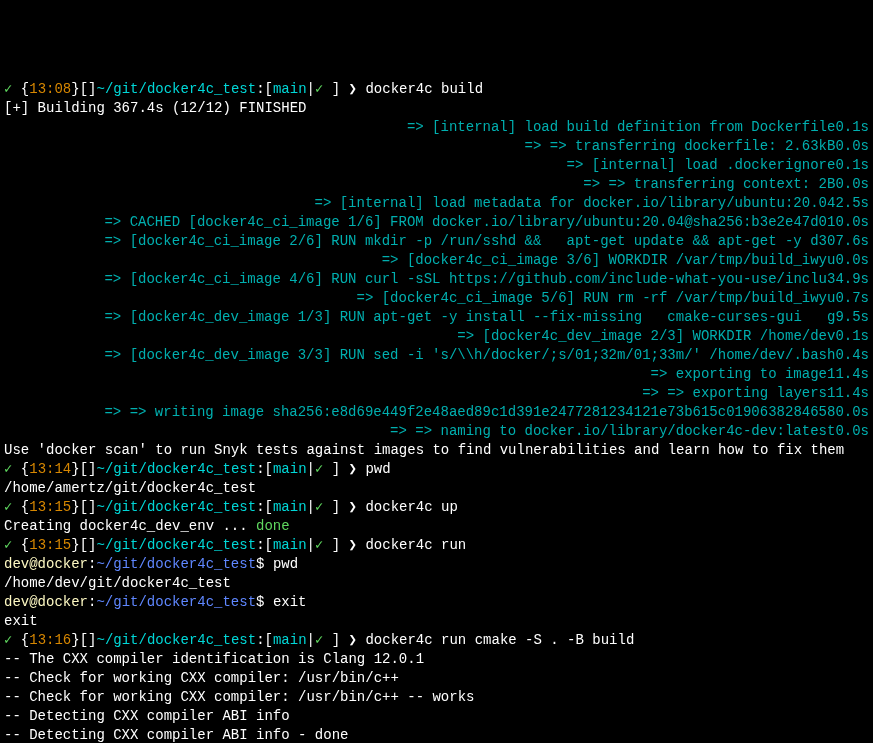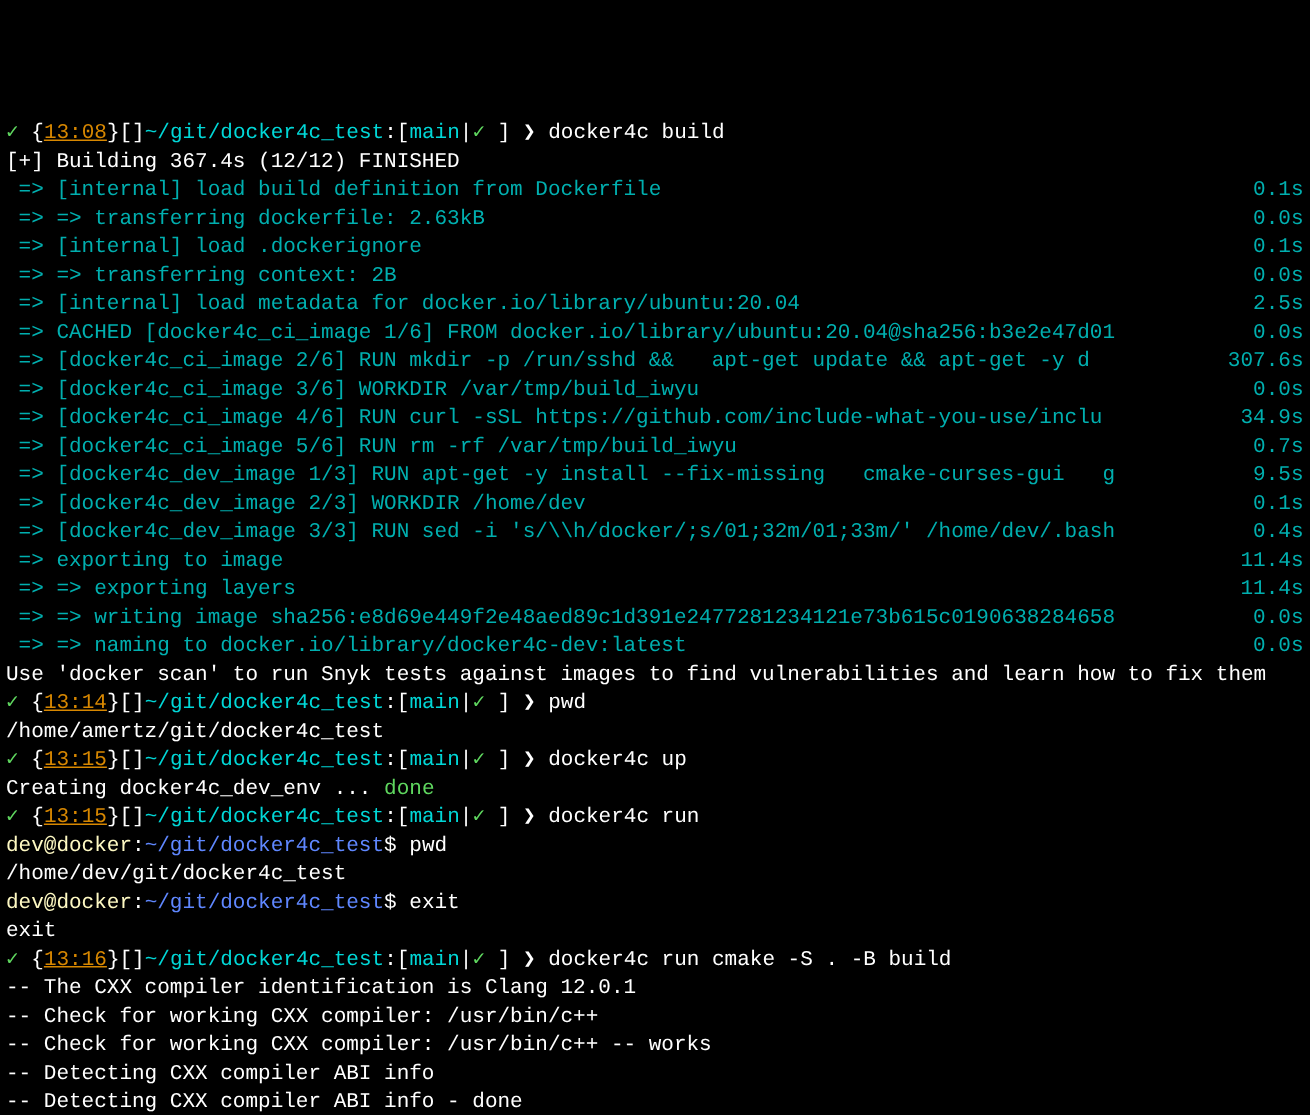--- a/index.html
+++ b/index.html
@@ -9,26 +9,26 @@
       font-family: 'Consolas', 'Monaco', 'Courier New', monospace;
       font-size: 14px;
       line-height: 19px;
       padding: 4px;
       width: 873px;
       white-space: pre;
       overflow: hidden;
     }
     .green { color: #5fd75f; }
     .cyan { color: #00d7d7; }
-    .orange { color: #d78700; text-decoration: underline; }
+    .orange { color: #d78700; }
     .blue { color: #5f87ff; }
     .white { color: #fff; }
     .dimcyan { color: #00afaf; }
     .yellow { color: #fef9c3; }
-    .buildline { display: flex; justify-content: space-between; }
+    .buildline { display: flex; justify-content: flex-end; }
   </style>
 </head>
 <body>
 
 
 
 <div id="terminal"><div><span class="green">✓ </span><span class="white">{</span><span class="orange">13:08</span><span class="white">}[]</span><span class="cyan">~/git/docker4c_test</span><span class="white">:[</span><span class="cyan">main</span><span class="white">|</span><span class="green">✓</span><span class="white"> ] </span><span class="white">❯ </span><span class="white">docker4c build</span></div><div>[+] Building 367.4s (12/12) FINISHED</div><div class="buildline"><span class="dimcyan"> =&gt; [internal] load build definition from Dockerfile</span><span class="dimcyan">0.1s</span></div><div class="buildline"><span class="dimcyan"> =&gt; =&gt; transferring dockerfile: 2.63kB</span><span class="dimcyan">0.0s</span></div><div class="buildline"><span class="dimcyan"> =&gt; [internal] load .dockerignore</span><span class="dimcyan">0.1s</span></div><div class="buildline"><span class="dimcyan"> =&gt; =&gt; transferring context: 2B</span><span class="dimcyan">0.0s</span></div><div class="buildline"><span class="dimcyan"> =&gt; [internal] load metadata for docker.io/library/ubuntu:20.04</span><span class="dimcyan">2.5s</span></div><div class="buildline"><span class="dimcyan"> =&gt; CACHED [docker4c_ci_image 1/6] FROM docker.io/library/ubuntu:20.04@sha256:b3e2e47d01</span><span class="dimcyan">0.0s</span></div><div class="buildline"><span class="dimcyan"> =&gt; [docker4c_ci_image 2/6] RUN mkdir -p /run/sshd &amp;&amp;   apt-get update &amp;&amp; apt-get -y d</span><span class="dimcyan">307.6s</span></div><div class="buildline"><span class="dimcyan"> =&gt; [docker4c_ci_image 3/6] WORKDIR /var/tmp/build_iwyu</span><span class="dimcyan">0.0s</span></div><div class="buildline"><span class="dimcyan"> =&gt; [docker4c_ci_image 4/6] RUN curl -sSL https://github.com/include-what-you-use/inclu</span><span class="dimcyan">34.9s</span></div><div class="buildline"><span class="dimcyan"> =&gt; [docker4c_ci_image 5/6] RUN rm -rf /var/tmp/build_iwyu</span><span class="dimcyan">0.7s</span></div><div class="buildline"><span class="dimcyan"> =&gt; [docker4c_dev_image 1/3] RUN apt-get -y install --fix-missing   cmake-curses-gui   g</span><span class="dimcyan">9.5s</span></div><div class="buildline"><span class="dimcyan"> =&gt; [docker4c_dev_image 2/3] WORKDIR /home/dev</span><span class="dimcyan">0.1s</span></div><div class="buildline"><span class="dimcyan"> =&gt; [docker4c_dev_image 3/3] RUN sed -i 's/\\h/docker/;s/01;32m/01;33m/' /home/dev/.bash</span><span class="dimcyan">0.4s</span></div><div class="buildline"><span class="dimcyan"> =&gt; exporting to image</span><span class="dimcyan">11.4s</span></div><div class="buildline"><span class="dimcyan"> =&gt; =&gt; exporting layers</span><span class="dimcyan">11.4s</span></div><div class="buildline"><span class="dimcyan"> =&gt; =&gt; writing image sha256:e8d69e449f2e48aed89c1d391e2477281234121e73b615c0190638284658</span><span class="dimcyan">0.0s</span></div><div class="buildline"><span class="dimcyan"> =&gt; =&gt; naming to docker.io/library/docker4c-dev:latest</span><span class="dimcyan">0.0s</span></div><div></div><div style="white-space: pre-wrap;">Use 'docker scan' to run Snyk tests against images to find vulnerabilities and learn how to fix them</div><div><span class="green">✓ </span><span class="white">{</span><span class="orange">13:14</span><span class="white">}[]</span><span class="cyan">~/git/docker4c_test</span><span class="white">:[</span><span class="cyan">main</span><span class="white">|</span><span class="green">✓</span><span class="white"> ] </span><span class="white">❯ </span><span class="white">pwd</span></div><div>/home/amertz/git/docker4c_test</div><div><span class="green">✓ </span><span class="white">{</span><span class="orange">13:15</span><span class="white">}[]</span><span class="cyan">~/git/docker4c_test</span><span class="white">:[</span><span class="cyan">main</span><span class="white">|</span><span class="green">✓</span><span class="white"> ] </span><span class="white">❯ </span><span class="white">docker4c up</span></div><div><span class="white">Creating docker4c_dev_env ... </span><span class="green">done</span></div><div><span class="green">✓ </span><span class="white">{</span><span class="orange">13:15</span><span class="white">}[]</span><span class="cyan">~/git/docker4c_test</span><span class="white">:[</span><span class="cyan">main</span><span class="white">|</span><span class="green">✓</span><span class="white"> ] </span><span class="white">❯ </span><span class="white">docker4c run</span></div><div><span class="yellow">dev@docker</span><span class="white">:</span><span class="blue">~/git/docker4c_test</span><span class="white">$ </span><span class="white">pwd</span></div><div>/home/dev/git/docker4c_test</div><div><span class="yellow">dev@docker</span><span class="white">:</span><span class="blue">~/git/docker4c_test</span><span class="white">$ </span><span class="white">exit</span></div><div>exit</div><div><span class="green">✓ </span><span class="white">{</span><span class="orange">13:16</span><span class="white">}[]</span><span class="cyan">~/git/docker4c_test</span><span class="white">:[</span><span class="cyan">main</span><span class="white">|</span><span class="green">✓</span><span class="white"> ] </span><span class="white">❯ </span><span class="white">docker4c run cmake -S . -B build</span></div><div>-- The CXX compiler identification is Clang 12.0.1</div><div>-- Check for working CXX compiler: /usr/bin/c++</div><div>-- Check for working CXX compiler: /usr/bin/c++ -- works</div><div>-- Detecting CXX compiler ABI info</div><div>-- Detecting CXX compiler ABI info - done</div></div>
 
 
 

